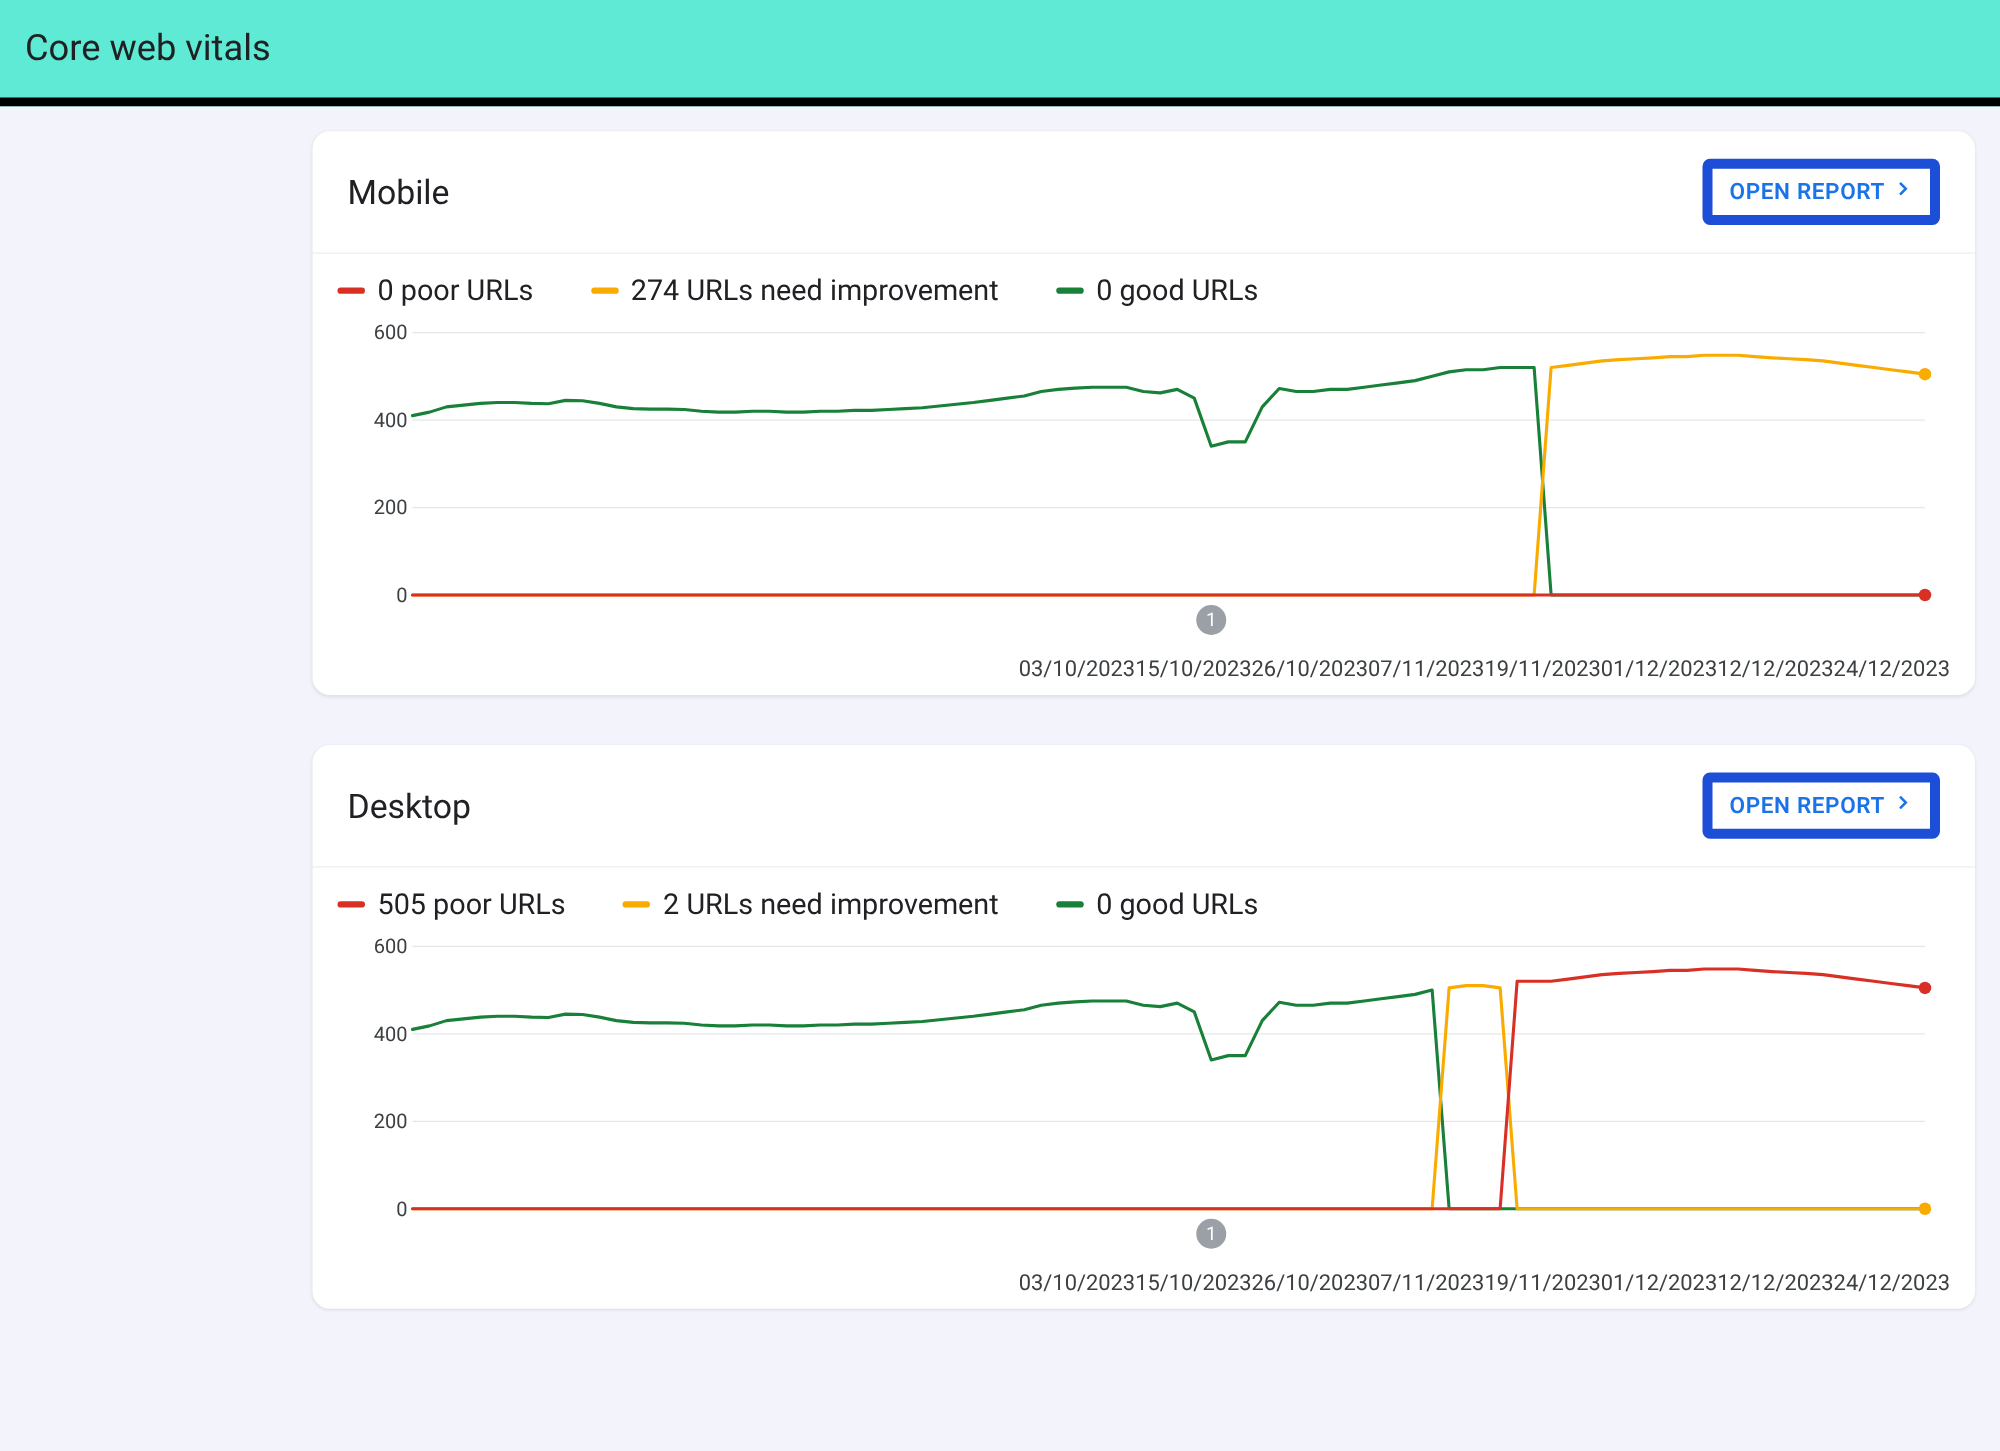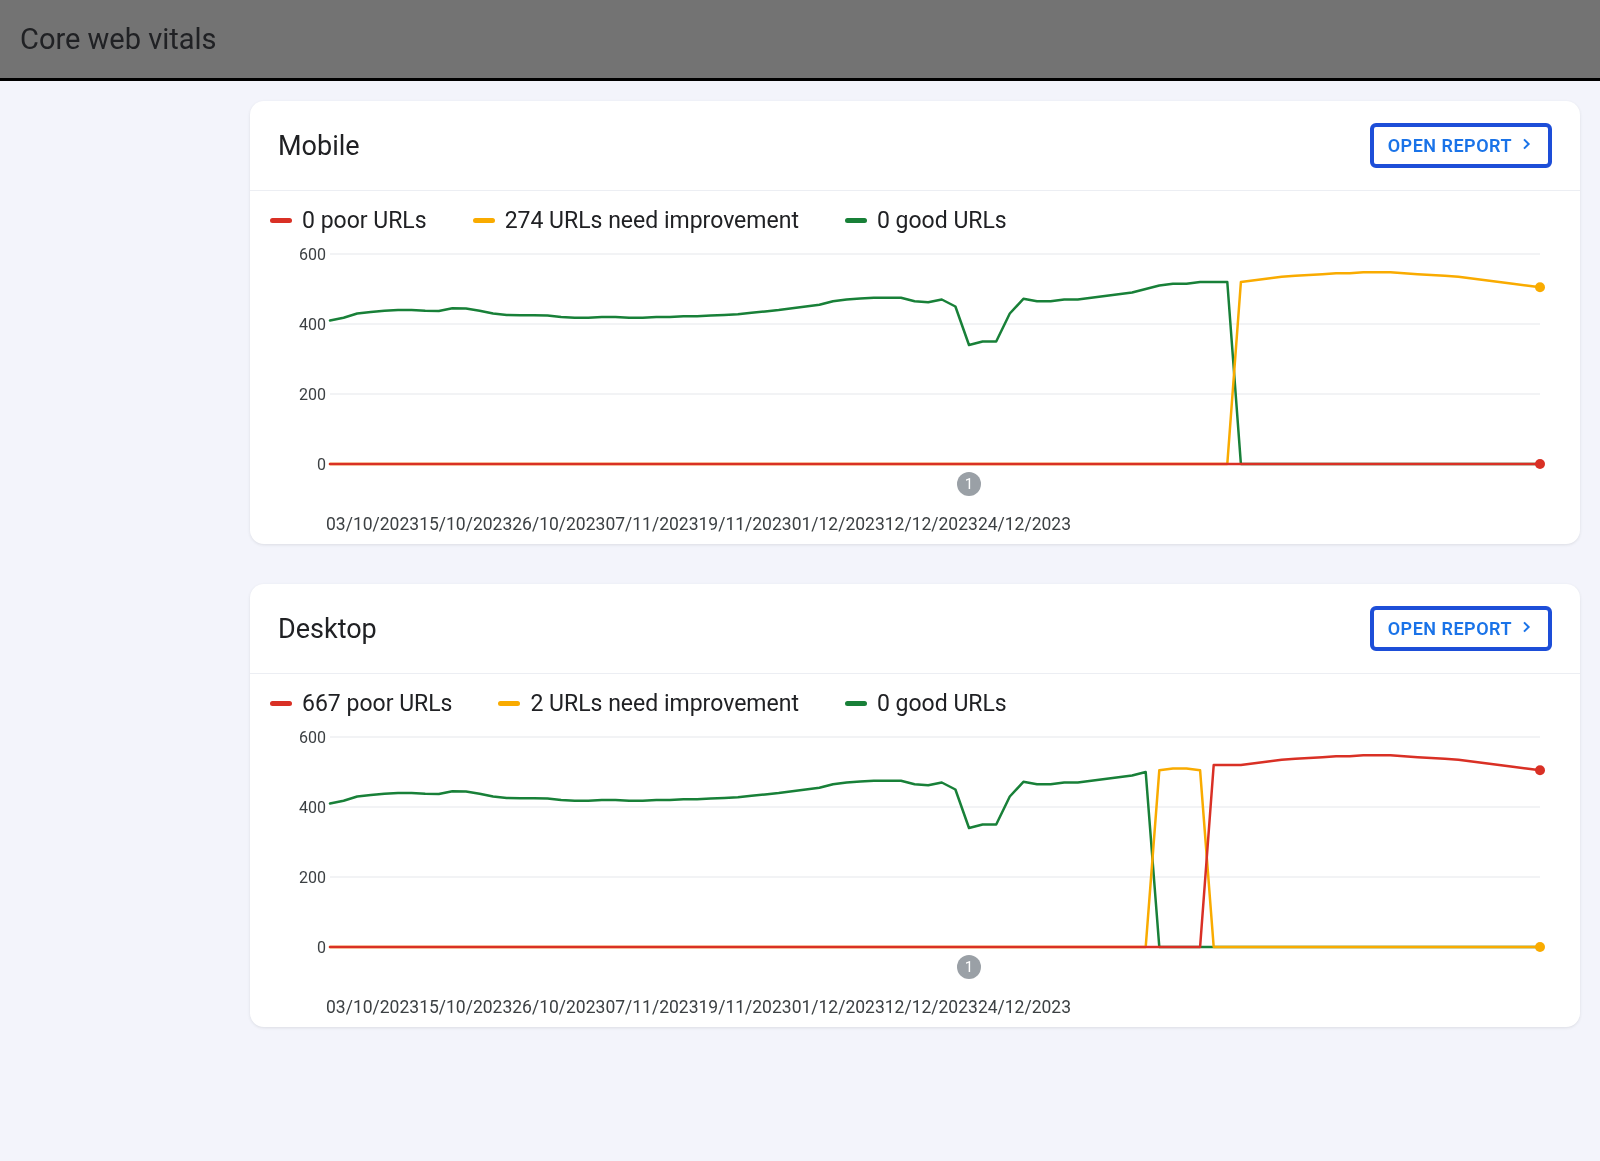--- a/index.html
+++ b/index.html
@@ -7,22 +7,22 @@
   body {
     font-family: -apple-system, BlinkMacSystemFont, "Segoe UI", Roboto, Arial, sans-serif;
     background: #f3f4fb;
     color: #202124;
     width: 1600px;
   }
   .page-title {
     font-size: 29px;
     font-weight: 400;
     padding: 22px 0 22px 20px;
-    border-bottom: 3px solid #000000;
-    background: #737373;
+    border-bottom: 7px solid #000000;
+    background: #5eead4;
   }
   .panel-wrap {
     padding: 20px 0 20px 250px;
     width: 1600px;
   }
   .panel {
     background: #fff;
     border-radius: 14px;
     box-shadow: 0 1px 3px rgba(60,64,67,.12);
     width: 1330px;
@@ -37,21 +37,21 @@
     border-bottom: 1px solid #eceef3;
   }
   .panel-title {
     font-size: 27px;
     font-weight: 400;
   }
   .open-report-btn {
     display: inline-flex;
     align-items: center;
     gap: 6px;
-    border: 4px solid #1d4ed8;
+    border: 8px solid #1d4ed8;
     border-radius: 6px;
     padding: 8px 14px;
     color: #1a73e8;
     font-weight: 600;
     font-size: 18px;
     letter-spacing: .5px;
     cursor: pointer;
     background: #fff;
   }
   .open-report-btn svg { stroke: #1a73e8; }
@@ -71,21 +71,21 @@
     height: 260px;
   }
   .chart-box svg { display:block; }
   .ytick-label {
     position:absolute; right: calc(100% - 56px);
     transform: translateY(-50%);
     font-size: 16px; color:#3c4043;
     text-align:right; width:50px;
   }
   .xtick-row {
-    display:flex; justify-content:flex-start;
+    display:flex; justify-content:flex-end;
     padding: 10px 20px 0 76px;
     font-size: 17.5px; color:#3c4043;
   }
   .annot-bubble {
     position:absolute;
     width:24px; height:24px; border-radius:50%;
     background:#9aa0a6; color:#fff; font-size:15px;
     display:flex; align-items:center; justify-content:center;
     transform:translate(-50%, 8px);
   }
@@ -161,21 +161,21 @@
         <span>
           <svg width="16" height="16" viewBox="0 0 24 24" fill="none" stroke-width="3">
               <polyline points="9 5 16 12 9 19"></polyline>
             </svg>
         </span>
       </div>
     </div>
     <div class="legend">
       <span class="legend-item">
         <span class="swatch" style="background:#d93025"></span>
-        <span>667 poor URLs</span>
+        <span>505 poor URLs</span>
       </span>
       <span class="legend-item">
         <span class="swatch" style="background:#f9ab00"></span>
         <span>2 URLs need improvement</span>
       </span>
       <span class="legend-item">
         <span class="swatch" style="background:#188038"></span>
         <span>0 good URLs</span>
       </span>
     </div>

